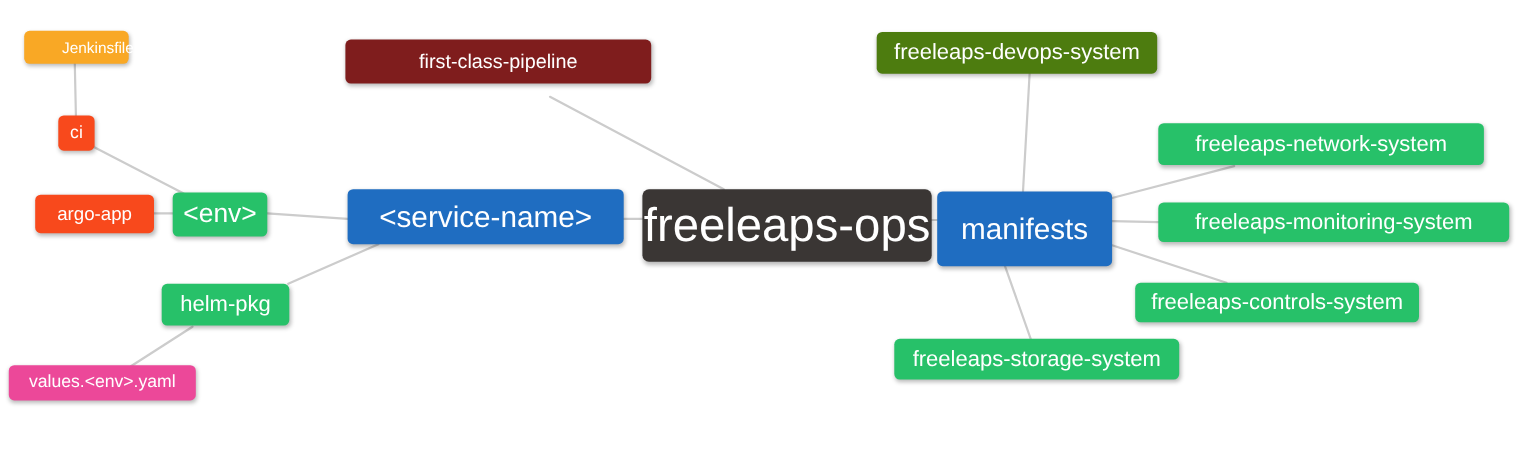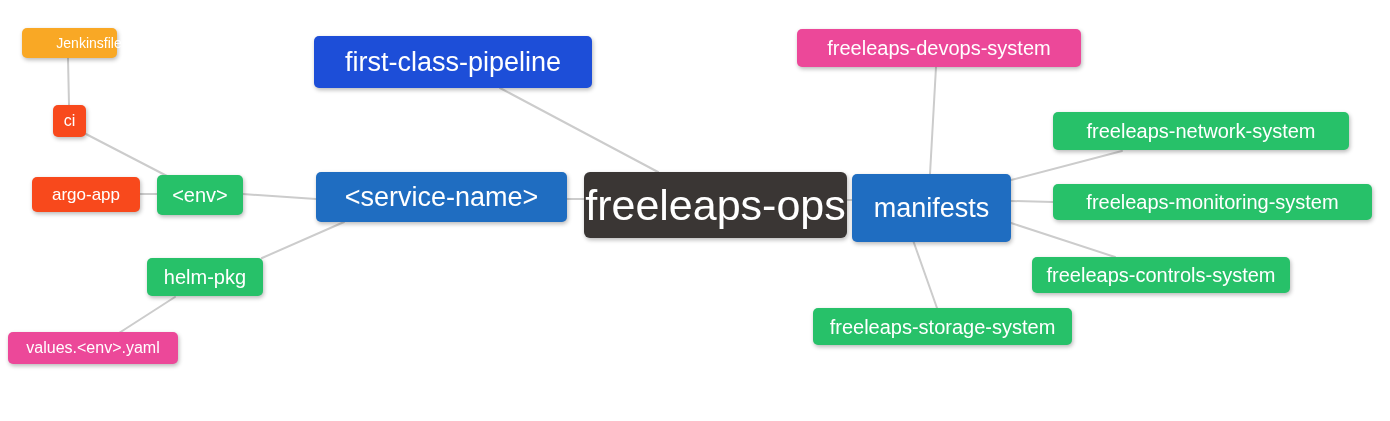--- a/index.html
+++ b/index.html
@@ -57,36 +57,36 @@
       <line x1="930" y1="174" x2="936" y2="67" stroke="#cccccc" stroke-width="2" stroke-linecap="round"></line>
       <line x1="1011" y1="180" x2="1122" y2="151" stroke="#cccccc" stroke-width="2" stroke-linecap="round"></line>
       <line x1="1011" y1="201" x2="1053" y2="202" stroke="#cccccc" stroke-width="2" stroke-linecap="round"></line>
       <line x1="1011" y1="223" x2="1115" y2="257" stroke="#cccccc" stroke-width="2" stroke-linecap="round"></line>
       <line x1="908" y1="226" x2="937" y2="308" stroke="#cccccc" stroke-width="2" stroke-linecap="round"></line>
     </svg>
   <div id="nodes-layer">
       <div class="node root" style="left: 584px; top: 172px; width: 263px; height: 66px; font-size: 43px; background: rgb(58, 54, 52);">
         <span>freeleaps-ops</span>
       </div>
-      <div class="node primary" style="left: 314px; top: 36px; width: 278px; height: 52px; font-size: 27px; background: #1d4ed8;">
+      <div class="node primary" style="left: 314px; top: 36px; width: 278px; height: 40px; font-size: 18px; background: #7f1d1d;">
         <span>first-class-pipeline</span>
       </div>
       <div class="node primary" style="left: 316px; top: 172px; width: 251px; height: 50px; font-size: 27px; background: rgb(31, 109, 193);">
         <span>&lt;service-name&gt;</span>
       </div>
       <div class="node primary" style="left: 852px; top: 174px; width: 159px; height: 68px; font-size: 27px; background: rgb(31, 109, 193);">
         <span>manifests</span>
       </div>
-      <div class="node secondary" style="left: 157px; top: 175px; width: 86px; height: 40px; font-size: 20px; background: rgb(39, 193, 105);">
+      <div class="node secondary" style="left: 157px; top: 175px; width: 86px; height: 40px; font-size: 24px; background: rgb(39, 193, 105);">
         <span>&lt;env&gt;</span>
       </div>
       <div class="node secondary" style="left: 147px; top: 258px; width: 116px; height: 38px; font-size: 20px; background: rgb(39, 193, 105);">
         <span>helm-pkg</span>
       </div>
-      <div class="node secondary" style="left: 797px; top: 29px; width: 284px; height: 38px; font-size: 20px; background: #ec4899;">
+      <div class="node secondary" style="left: 797px; top: 29px; width: 255px; height: 38px; font-size: 20px; background: #4d7c0f;">
         <span>freeleaps-devops-system</span>
       </div>
       <div class="node secondary" style="left: 1053px; top: 112px; width: 296px; height: 38px; font-size: 20px; background: rgb(39, 193, 105);">
         <span>freeleaps-network-system</span>
       </div>
       <div class="node secondary" style="left: 1053px; top: 184px; width: 319px; height: 36px; font-size: 20px; background: rgb(39, 193, 105); align-items: center;">
         <span>freeleaps-monitoring-system</span>
       </div>
       <div class="node secondary" style="left: 1032px; top: 257px; width: 258px; height: 36px; font-size: 20px; background: rgb(39, 193, 105);">
         <span>freeleaps-controls-system</span>

